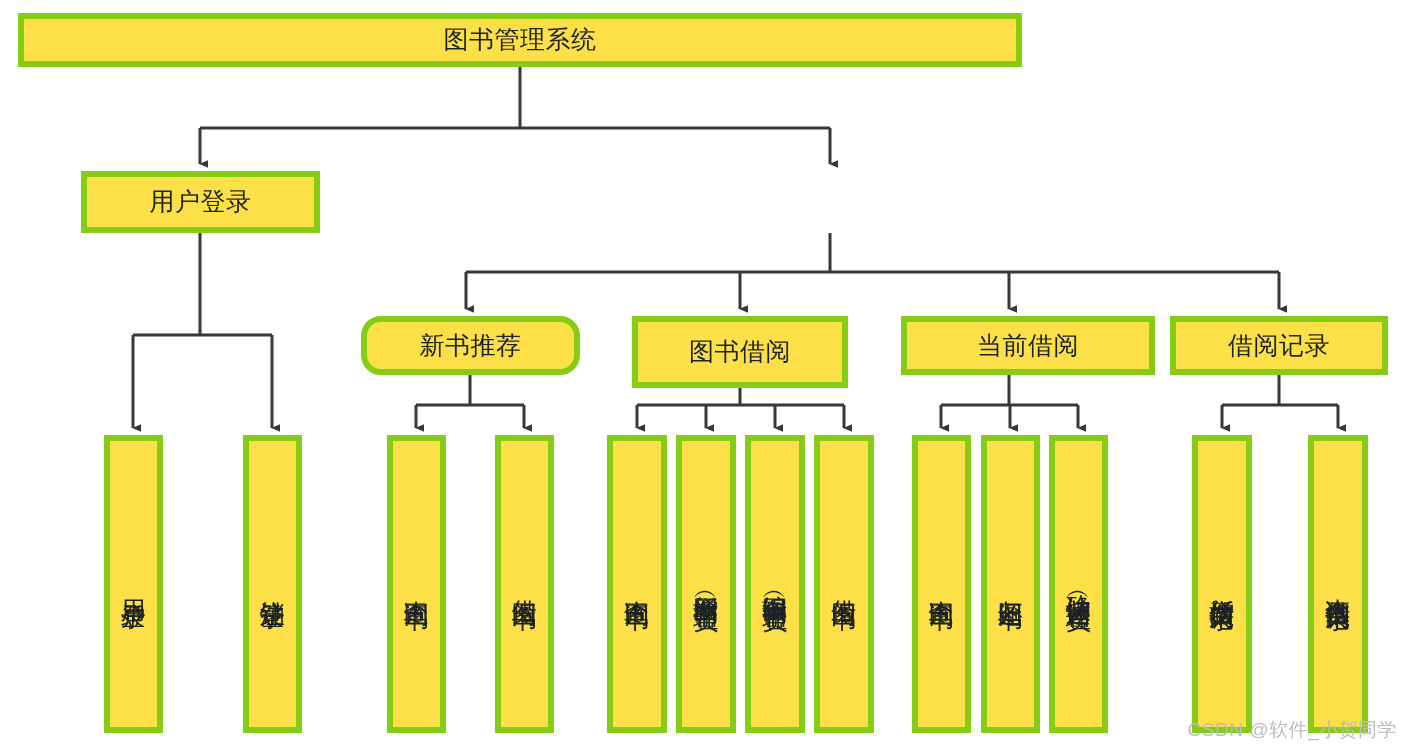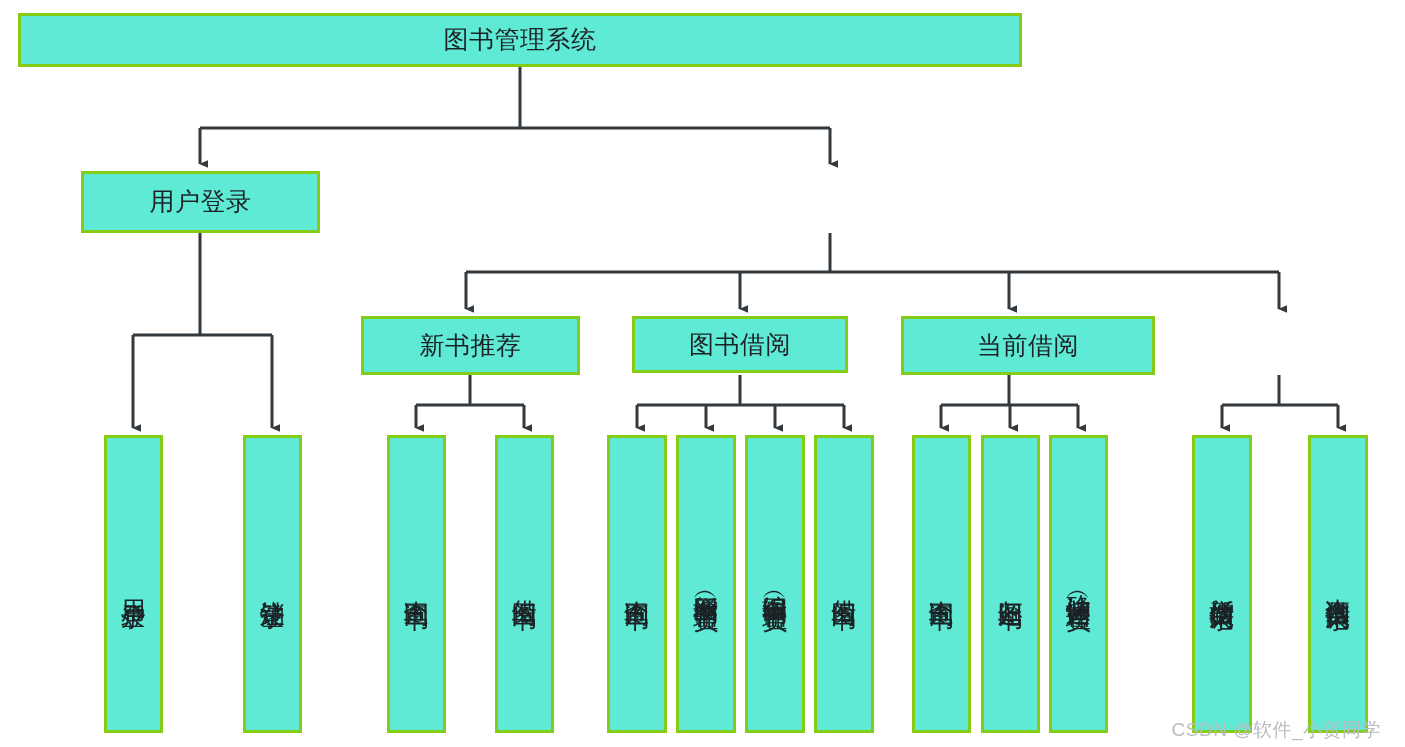--- a/index.html
+++ b/index.html
@@ -22,22 +22,22 @@
     position: absolute;
     left: 0;
     top: 0;
     width: 1405px;
     height: 747px;
     pointer-events: none;
   }
   .node {
     position: absolute;
     box-sizing: border-box;
-    background: #5eead4;
-    border: 3px solid #84cc16;
+    background: #fde047;
+    border: 6px solid #84cc16;
     display: flex;
     align-items: center;
     justify-content: center;
     overflow: hidden;
   }
   .node.horiz .node-label {
     font-size: 25px;
     line-height: 1.1;
     color: #1c2226;
     letter-spacing: 0.5px;
@@ -52,21 +52,21 @@
     text-orientation: upright;
     font-size: 25px;
     line-height: 1.22;
     color: #1c2226;
     letter-spacing: 2px;
     white-space: nowrap;
     text-align: center;
   }
   #watermark {
     position: absolute;
-    right: 24px;
+    right: 8px;
     bottom: 4px;
     font-size: 19px;
     color: #b9bcc0;
     letter-spacing: 0.5px;
     white-space: nowrap;
     user-select: none;
   }
 </style>
 </head>
 <body>
@@ -127,28 +127,31 @@
   </svg>
 
   <div class="node horiz" style="left:18px; top:13px; width:1004px; height:54px;">
     <span class="node-label">图书管理系统</span>
   </div>
 
   <div class="node horiz" style="left:81px; top:171px; width:239px; height:62px;">
     <span class="node-label">用户登录</span>
   </div>
 
-  <div class="node horiz" style="left:361px; top:316px; width:219px; height:59px;">
+  <div class="node horiz" style="left:361px; top:316px; width:219px; height:59px;border-radius:20px;">
     <span class="node-label">新书推荐</span>
   </div>
-  <div class="node horiz" style="left:632px; top:316px; width:216px; height:57px;">
+  <div class="node horiz" style="left:632px; top:316px; width:216px; height:72px;">
     <span class="node-label">图书借阅</span>
   </div>
   <div class="node horiz" style="left:901px; top:316px; width:254px; height:59px;">
     <span class="node-label">当前借阅</span>
+  </div>
+  <div class="node horiz" style="left:1170px; top:316px; width:218px; height:59px;">
+    <span class="node-label">借阅记录</span>
   </div>
 
   <div class="node vert" style="left:104px; top:435px; width:59px; height:298px;">
     <span class="node-label">用户登录</span>
   </div>
   <div class="node vert" style="left:243px; top:435px; width:59px; height:298px;">
     <span class="node-label">注销登录</span>
   </div>
 
   <div class="node vert" style="left:387px; top:435px; width:59px; height:298px;">

